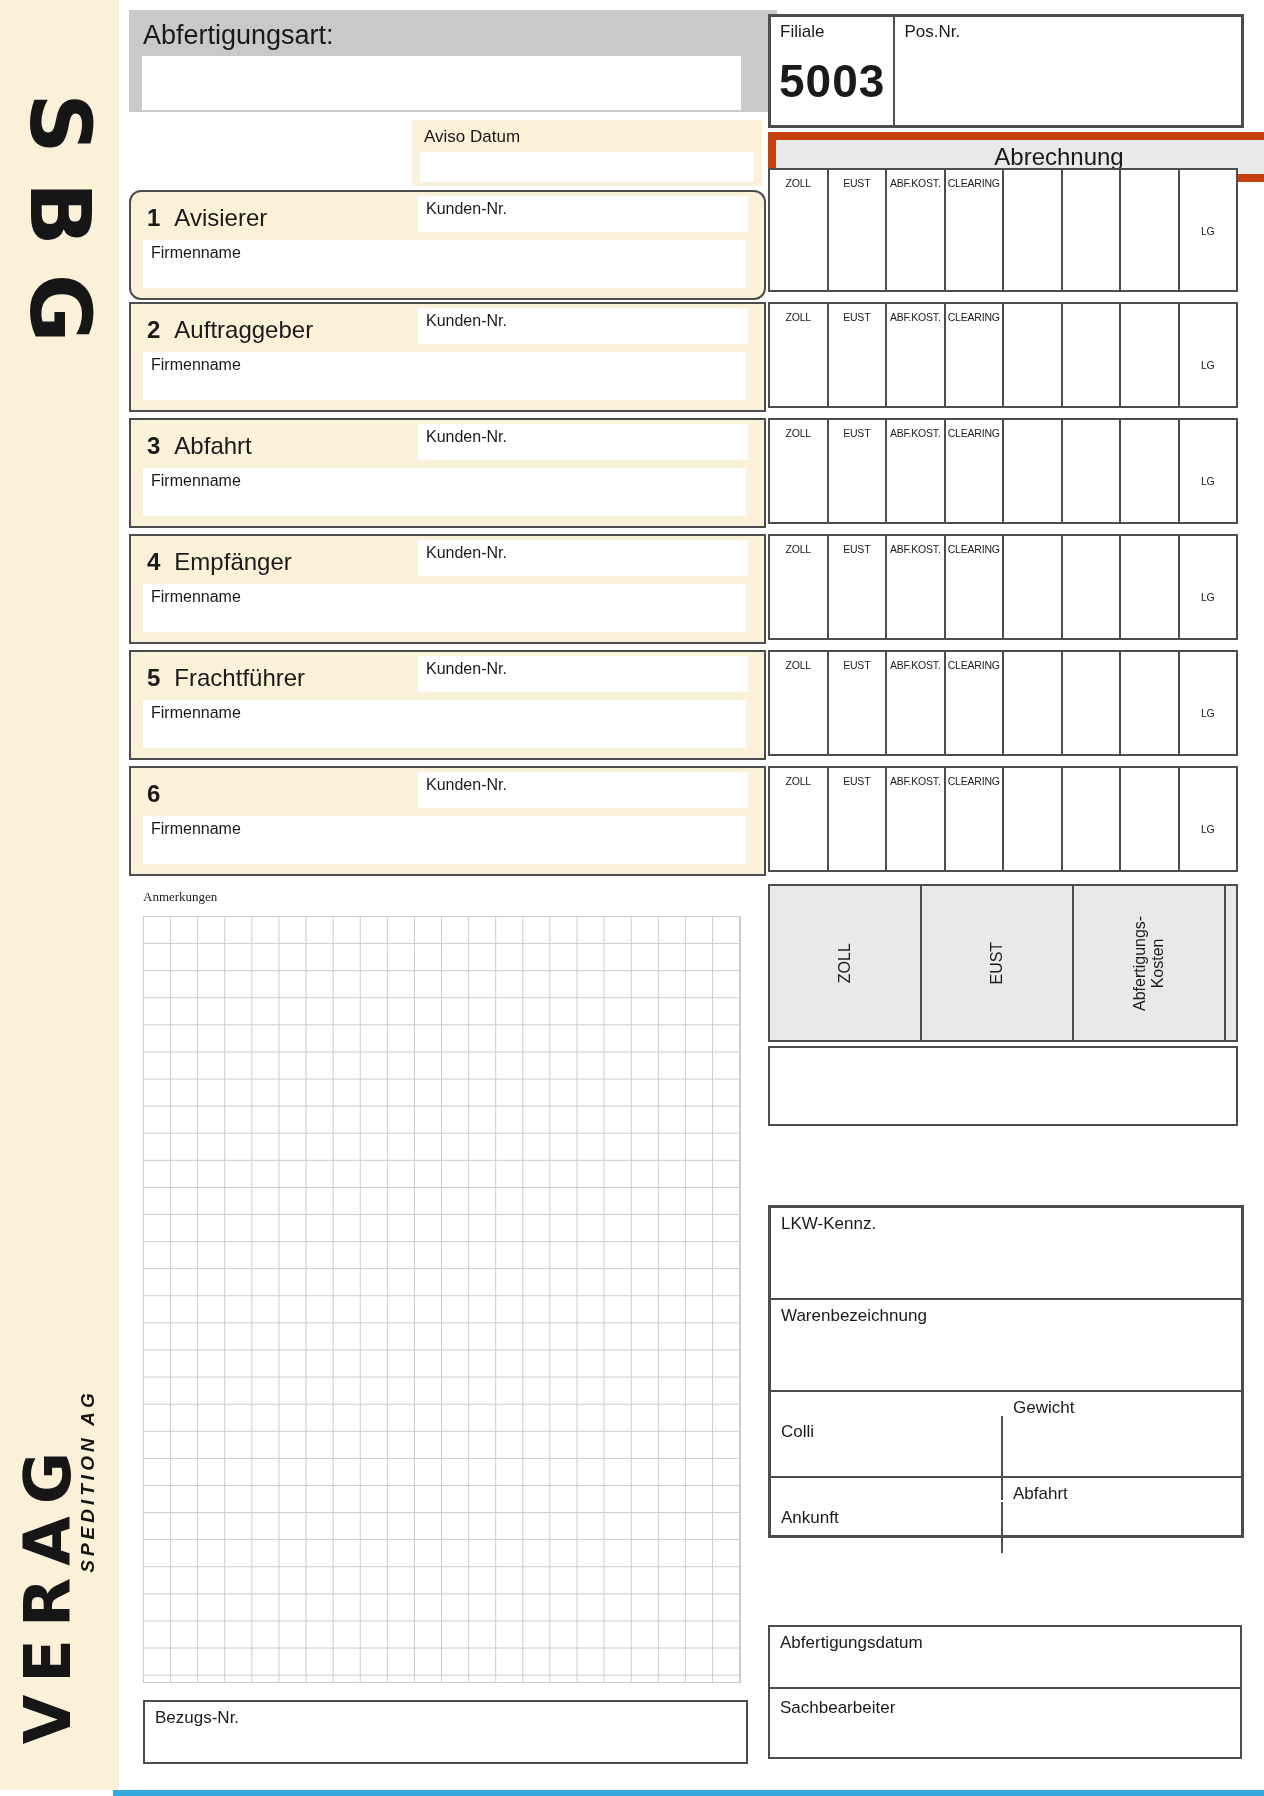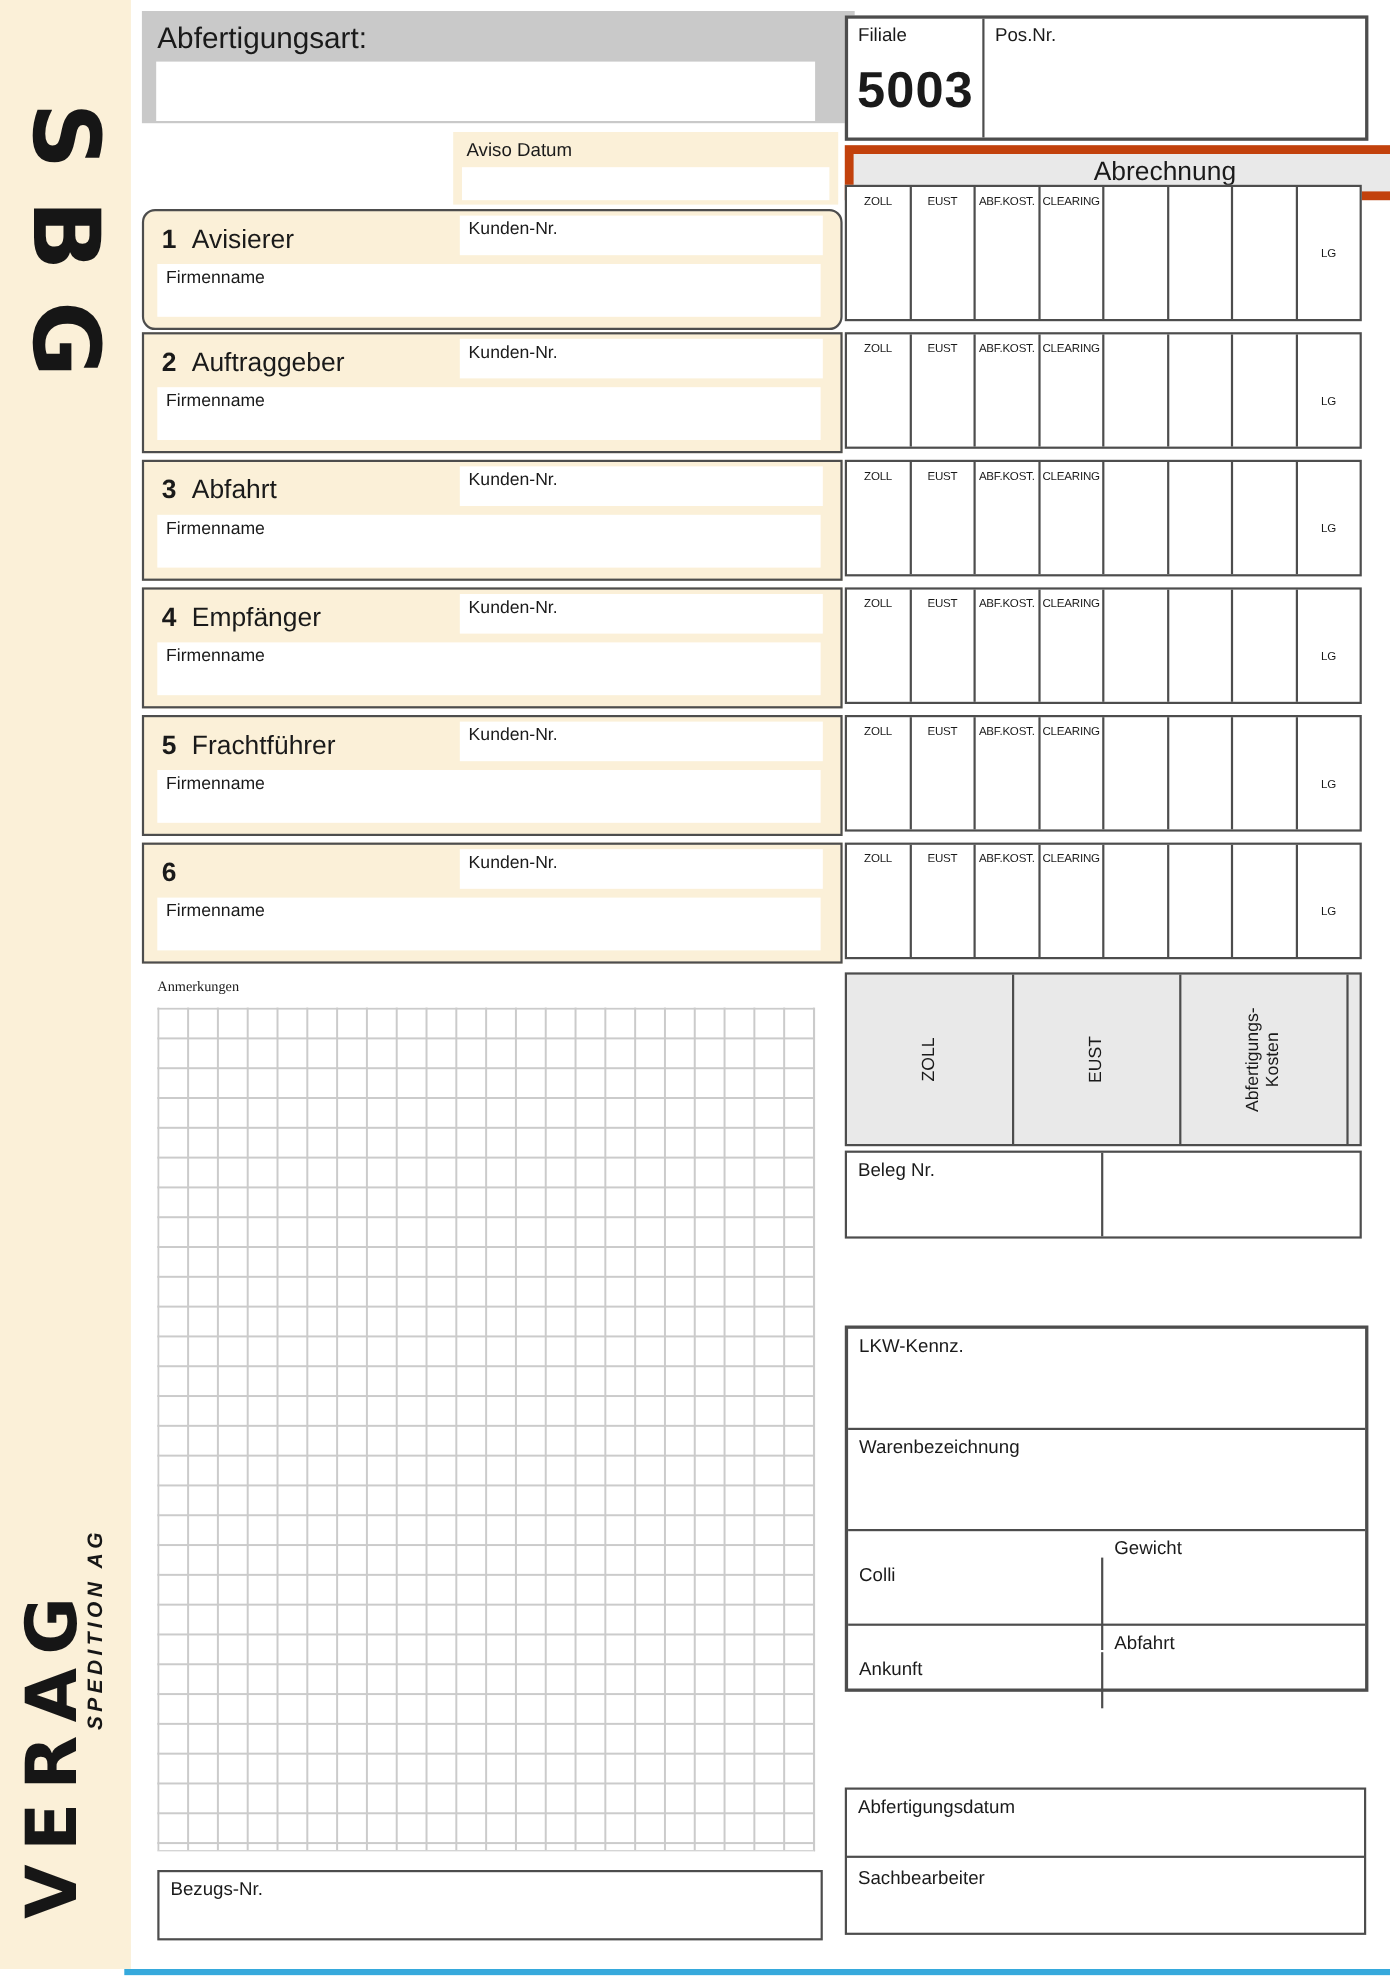--- a/index.html
+++ b/index.html
@@ -254,23 +254,20 @@
         <div class="rot-text">EUST</div>
       </div>
       <div class="rot-cell">
         <div class="rot-text">Abfertigungs-
 Kosten</div>
       </div>
       <div class="rot-cell"></div>
     </div>
 
   <div class="abs beleg-box">
-    <div class="beleg-cell">
-      <span class="box-label">Beleg Nr.</span>
-    </div>
   </div>
 
   <div class="abs anm-label">Anmerkungen</div>
   <div class="abs anm-grid"></div>
 
   <div class="abs ship-box">
     <div class="ship-row ship-row1">
       <span class="box-label">LKW-Kennz.</span>
     </div>
     <div class="ship-row ship-row2">

